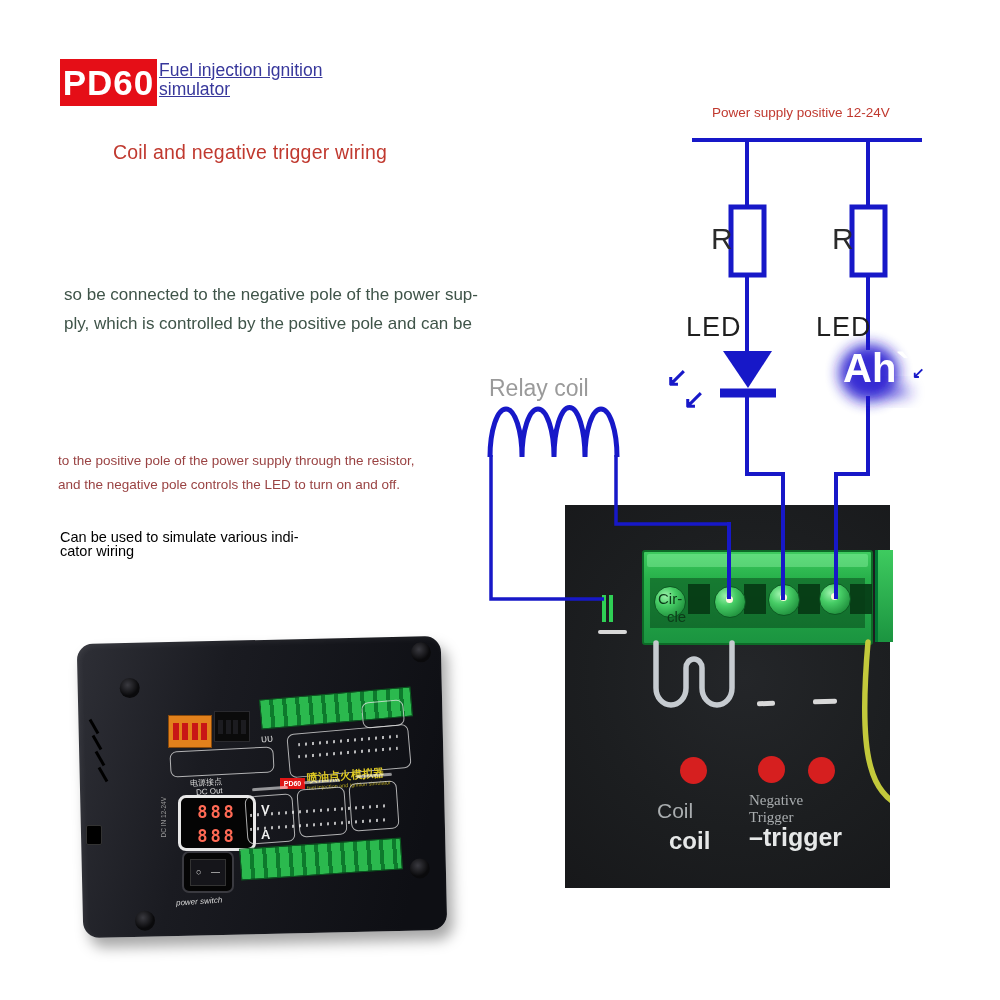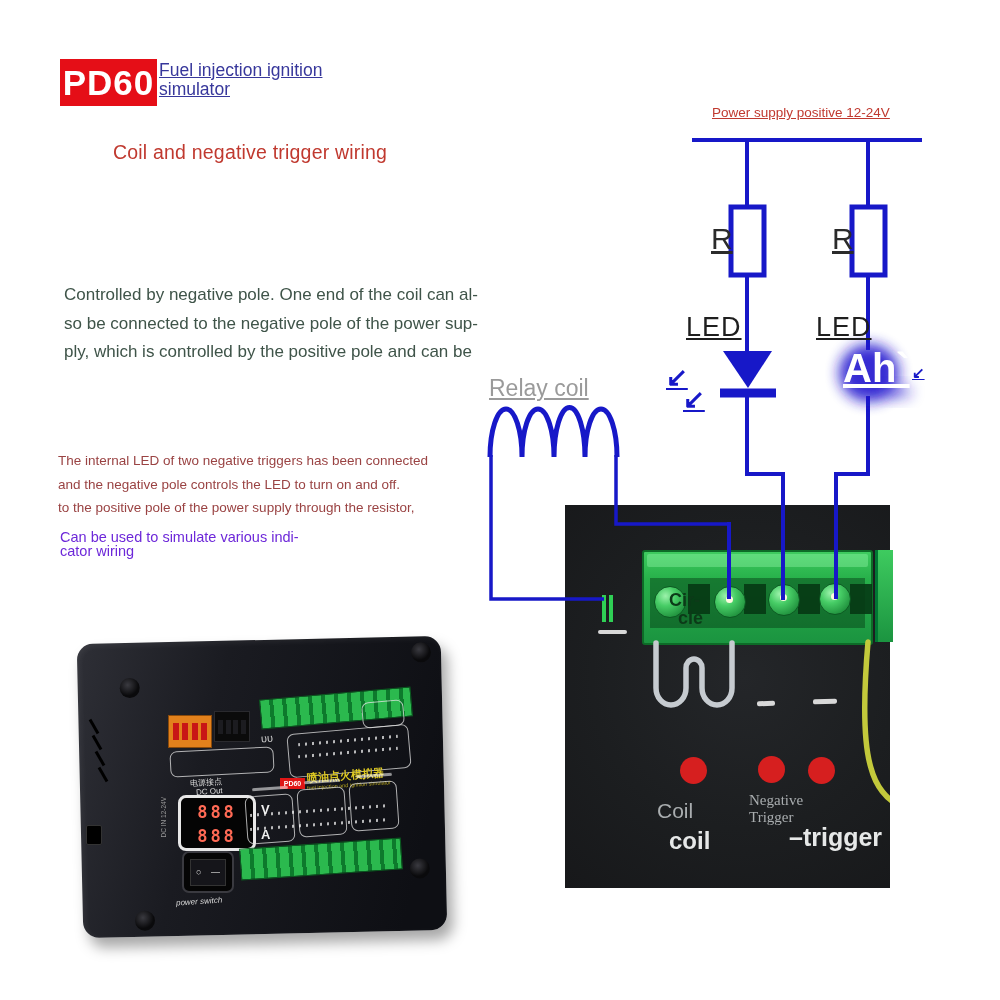--- a/index.html
+++ b/index.html
@@ -12,53 +12,53 @@
          font-size:35px;font-weight:bold;display:flex;align-items:center;justify-content:center;
          letter-spacing:1px;}
   .blue-title{left:159px;top:61px;color:#37379b;font-size:17.5px;line-height:19px;font-weight:500;text-decoration:underline;}
   .heading{left:113px;top:141px;color:#c0392f;font-size:19.5px;letter-spacing:.2px;}
 
   
   .p1{left:64px;top:202px;color:#3f5449;font-size:15.5px;}
   .p2{left:64px;top:239px;width:460px;color:#3f5449;font-size:12.5px;line-height:15px;}
   .p3{left:64px;top:281px;color:#3f5449;font-size:17px;line-height:28.5px;}
   .p4{left:58px;top:449px;color:#9a4343;font-size:13.5px;line-height:23.5px;}
-  .p5{left:60px;top:531px;color:#6d28d9;font-size:14.5px;line-height:13.5px;}
+  .p5{left:60px;top:531px;color:#000000;font-size:14.5px;line-height:13.5px;}
 
   
   .pwr{left:712px;top:105px;color:#c0392f;font-size:13.5px;}
   .rlab{color:#2b2b2b;font-size:30px;font-weight:300;}
   .ledlab{color:#1f1f1f;font-size:27px;font-weight:300;letter-spacing:1px;}
   .relaylab{left:489px;top:375px;color:#9a9a9a;font-size:23px;}
   .arrow{color:#1718c8;font-weight:bold;z-index:3;}
   .ah{left:843px;top:346px;color:#fff;font-size:40px;font-weight:bold;z-index:3;}
 
   .wires{left:0;top:0;z-index:2;pointer-events:none;}
-  .lbl{z-index:3;text-decoration:underline;}
+  .lbl{z-index:3;}
 
   
   .closeup{left:565px;top:505px;width:325px;height:383px;z-index:1;
            background:radial-gradient(circle at 55% 45%, #242629 0%, #1c1e20 55%, #17181a 100%);}
   .tblock{left:77px;top:45px;width:231px;height:95px;border-radius:3px;
           background:linear-gradient(#3ecb5f 0%,#27b04a 30%,#1b9440 100%);
           border:2px solid #0d6b27;box-sizing:border-box;}
   .tblock-band{left:6px;top:26px;width:215px;height:50px;background:rgba(4,58,20,.45);}
   .tblock2{left:310px;top:45px;width:15px;height:92px;background:linear-gradient(#3ecb5f,#1b9440);
            border-left:3px solid #073; }
   .recess{width:22px;height:30px;background:rgba(6,56,20,.9);top:32px;}
   .screw{width:32px;height:32px;border-radius:50%;
          background:radial-gradient(circle at 35% 30%, #9cf2ab 0%, #47cd66 35%, #1f8f3c 80%, #146229 100%);
          border:1px solid #0c5a22;box-sizing:border-box;}
   .glint{width:7px;height:7px;border-radius:50%;background:#fffbe0;}
   .iibar{width:4px;height:27px;background:#2fd055;}
   .wdash{background:#d8d8d8;border-radius:2px;}
   .reddot{width:27px;height:27px;border-radius:50%;background:#d61f1f;}
   .cu-gray{color:#a9adaf;}
   .cu-white{color:#e6e8e8;font-weight:bold;}
-  .circletxt{color:#0c3a18;font-size:18px;font-weight:bold;z-index:2;margin-left:11px;}
+  .circletxt{color:#0c3a18;font-size:15px;font-weight:normal;z-index:2;}
 
   
   .device{left:78px;top:637px;width:372px;height:322px;z-index:1;}
   .dbox{left:2px;top:3px;width:364px;height:294px;border-radius:16px;
         transform:rotate(-1.3deg);
         background:linear-gradient(105deg,#2e2f36 0%,#1a1b21 35%,#0e0f14 90%);
         box-shadow:6px 10px 14px rgba(0,0,0,.35), inset 2px 2px 6px rgba(255,255,255,.07);}
   .dscrew{width:20px;height:20px;border-radius:50%;
           background:radial-gradient(circle at 40% 35%, #3a3a40 0%, #0a0a0c 60%);}
   .vent{width:16px;height:3px;background:#000;transform:rotate(60deg);}
@@ -97,28 +97,26 @@
 <div class="canvas">
 
   <div class="abs badge">PD60</div>
   <div class="abs blue-title">
     <div>Fuel injection ignition</div>
     <div>simulator</div>
   </div>
   <div class="abs heading">Coil and negative trigger wiring</div>
 
   <div class="abs p3">
-    <div>Controlled by negative pole. One end of the coil can al-</div>
     <div>so be connected to the negative pole of the power sup-</div>
     <div>ply, which is controlled by the positive pole and can be</div>
   </div>
   <div class="abs p4">
-    <div>The internal LED of two negative triggers has been connected</div>
+    <div>to the positive pole of the power supply through the resistor,</div>
     <div>and the negative pole controls the LED to turn on and off.</div>
-    <div>to the positive pole of the power supply through the resistor,</div>
   </div>
   <div class="abs p5">
     <div>Can be used to simulate various indi-</div>
     <div>cator wiring</div>
   </div>
 
   <div class="abs closeup">
 
     <div class="abs tblock">
       <div class="abs" style="left:3px;top:2px;width:221px;height:13px;background:rgba(160,255,180,.35);border-radius:2px;"></div>
@@ -155,21 +153,21 @@
     <div class="abs reddot" style="left:115px;top:252px;"></div>
     <div class="abs reddot" style="left:193px;top:251px;"></div>
     <div class="abs reddot" style="left:243px;top:252px;"></div>
 
     <div class="abs cu-gray" style="left:92px;top:294px;font-size:21px;">Coil</div>
     <div class="abs cu-gray" style="left:184px;top:287px;font-size:15px;line-height:17px;font-family:Liberation Serif, serif;">
       <div>Negative</div>
       <div>Trigger</div>
     </div>
     <div class="abs cu-white" style="left:104px;top:322px;font-size:24px;">coil</div>
-    <div class="abs cu-white" style="left:184px;top:318px;font-size:25px;margin-left:40px;">–trigger</div>
+    <div class="abs cu-white" style="left:184px;top:318px;font-size:25px;">–trigger</div>
   </div>
 
   <div class="abs device">
     <div class="abs dbox">
       <div class="abs dscrew" style="left:42px;top:35px;"></div>
       <div class="abs dscrew" style="left:334px;top:6px;"></div>
       <div class="abs dscrew" style="left:52px;top:268px;"></div>
       <div class="abs dscrew" style="left:328px;top:222px;"></div>
     </div>
 

